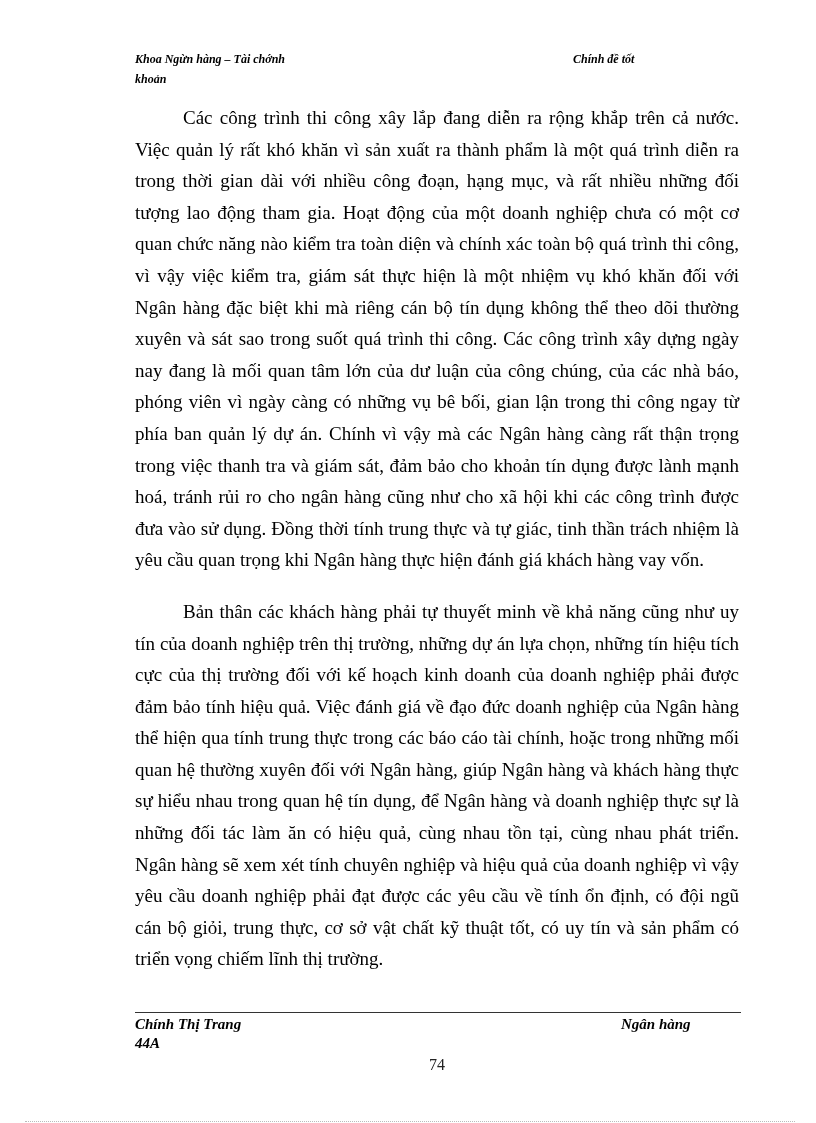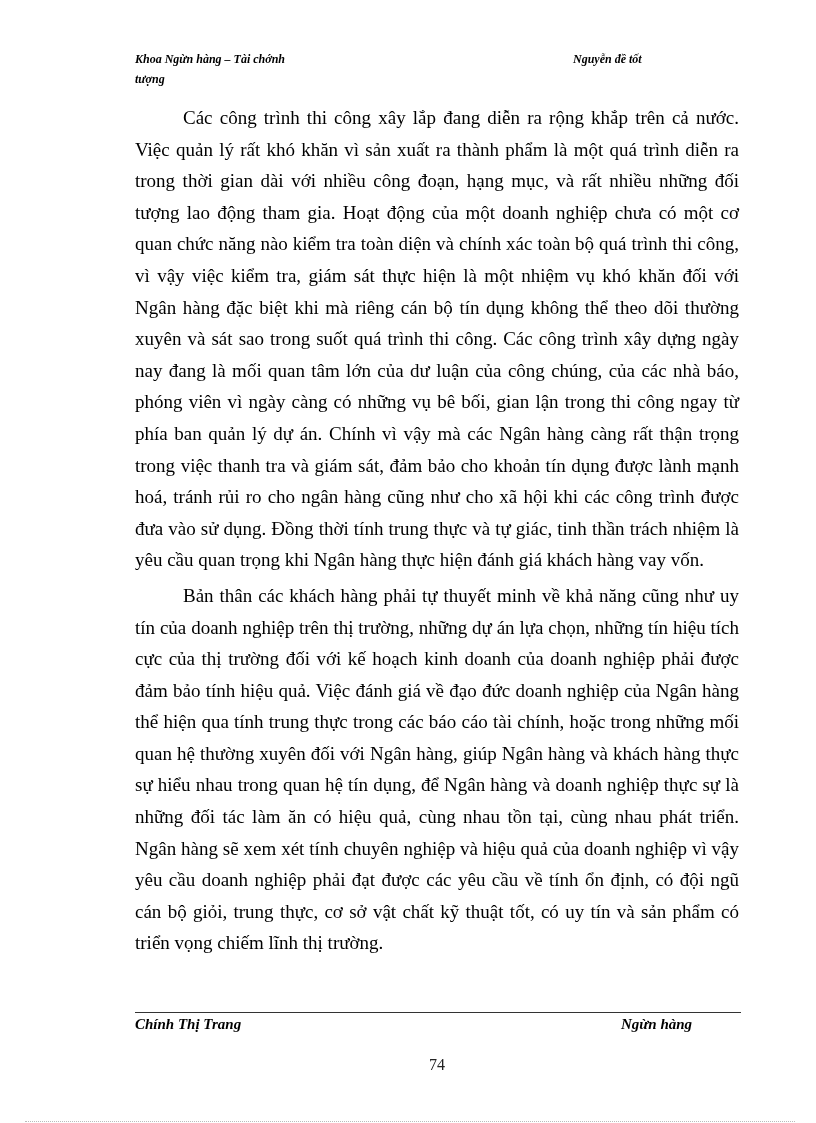--- a/index.html
+++ b/index.html
@@ -42,21 +42,21 @@
       font-family: "Liberation Serif", serif;
       font-size: 19px;
       line-height: 31.6px;
       text-align: justify;
     }
     .page-body p {
       margin: 0;
       text-indent: 48px;
     }
     .page-body p + p {
-      margin-top: 4px;
+      margin-top: 20px;
     }
     .footer-rule {
       position: absolute;
       left: 135px;
       top: 1012px;
       width: 606px;
       height: 0;
       border-top: 1px solid #333333;
     }
     .page-footer {
@@ -94,34 +94,35 @@
       height: 0;
       border-top: 1px dotted #bbbbbb;
     }
   </style>
 </head>
 <body>
 
 <div class="page-header">
   <div class="left">
     <div>Khoa Ngừn hàng – Tài chớnh</div>
-    <div>tượng</div>
+    <div>khoản</div>
   </div>
-  <div class="right">Nguyễn đề tốt</div>
+  <div class="right">Chính đề tốt</div>
 </div>
 
 <div class="page-body">
   <p>Các công trình thi công xây lắp đang diễn ra rộng khắp trên cả nước. Việc quản lý rất khó khăn vì sản xuất ra thành phẩm là một quá trình diễn ra trong thời gian dài với nhiều công đoạn, hạng mục, và rất nhiều những đối tượng lao động tham gia. Hoạt động của một doanh nghiệp chưa có một cơ quan chức năng nào kiểm tra toàn diện và chính xác toàn bộ quá trình thi công, vì vậy việc kiểm tra, giám sát thực hiện là một nhiệm vụ khó khăn đối với Ngân hàng đặc biệt khi mà riêng cán bộ tín dụng không thể theo dõi thường xuyên và sát sao trong suốt quá trình thi công. Các công trình xây dựng ngày nay đang là mối quan tâm lớn của dư luận của công chúng, của các nhà báo, phóng viên vì ngày càng có những vụ bê bối, gian lận trong thi công ngay từ phía ban quản lý dự án. Chính vì vậy mà các Ngân hàng càng rất thận trọng trong việc thanh tra và giám sát, đảm bảo cho khoản tín dụng được lành mạnh hoá, tránh rủi ro cho ngân hàng cũng như cho xã hội khi các công trình được đưa vào sử dụng. Đồng thời tính trung thực và tự giác, tinh thần trách nhiệm là yêu cầu quan trọng khi Ngân hàng thực hiện đánh giá khách hàng vay vốn.</p>
   <p>Bản thân các khách hàng phải tự thuyết minh về khả năng cũng như uy tín của doanh nghiệp trên thị trường, những dự án lựa chọn, những tín hiệu tích cực của thị trường đối với kế hoạch kinh doanh của doanh nghiệp phải được đảm bảo tính hiệu quả. Việc đánh giá về đạo đức doanh nghiệp của Ngân hàng thể hiện qua tính trung thực trong các báo cáo tài chính, hoặc trong những mối quan hệ thường xuyên đối với Ngân hàng, giúp Ngân hàng và khách hàng thực sự hiểu nhau trong quan hệ tín dụng, để Ngân hàng và doanh nghiệp thực sự là những đối tác làm ăn có hiệu quả, cùng nhau tồn tại, cùng nhau phát triển. Ngân hàng sẽ xem xét tính chuyên nghiệp và hiệu quả của doanh nghiệp vì vậy yêu cầu doanh nghiệp phải đạt được các yêu cầu về tính ổn định, có đội ngũ cán bộ giỏi, trung thực, cơ sở vật chất kỹ thuật tốt, có uy tín và sản phẩm có triển vọng chiếm lĩnh thị trường.</p>
 </div>
 
 <div class="footer-rule"></div>
 
 <div class="page-footer">
   <div>
     <div>Chính  Thị Trang</div>
+    <div>44A</div>
   </div>
-  <div class="right">Ngừn hàng</div>
+  <div class="right">Ngân hàng</div>
 </div>
 
 <div class="page-number">74</div>
 
 <div class="page-border"></div>
 
 </body></html>

